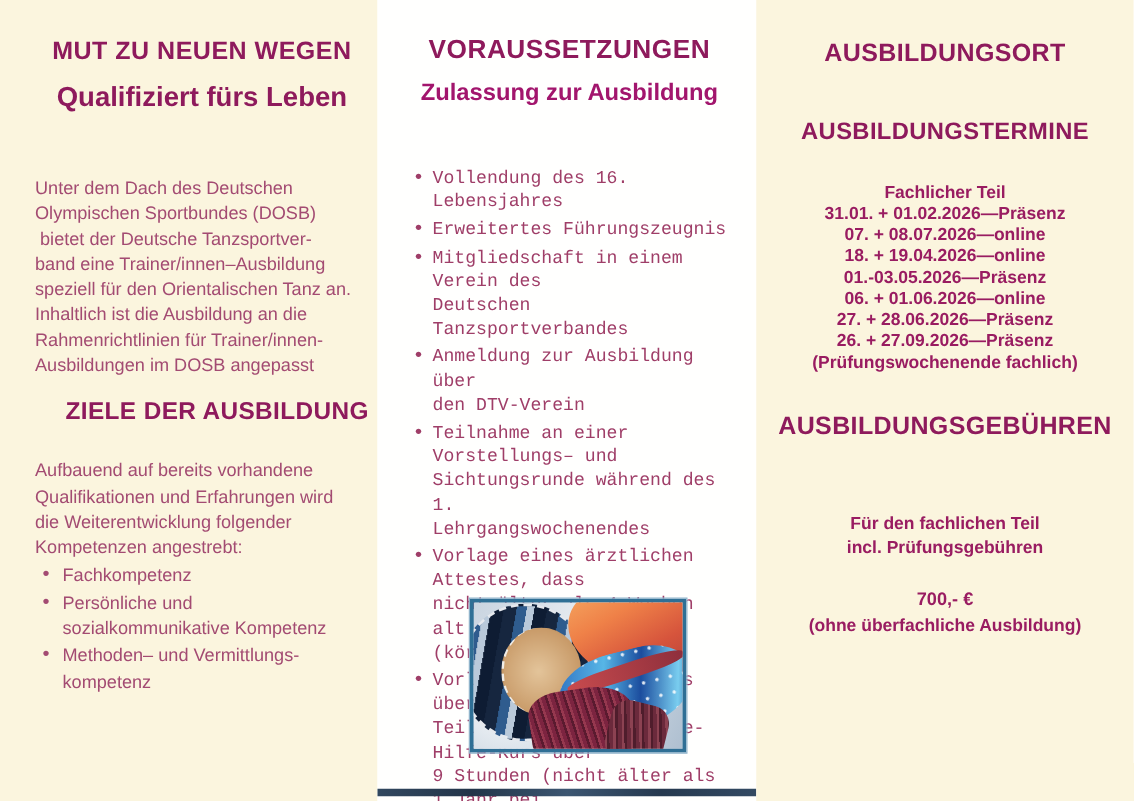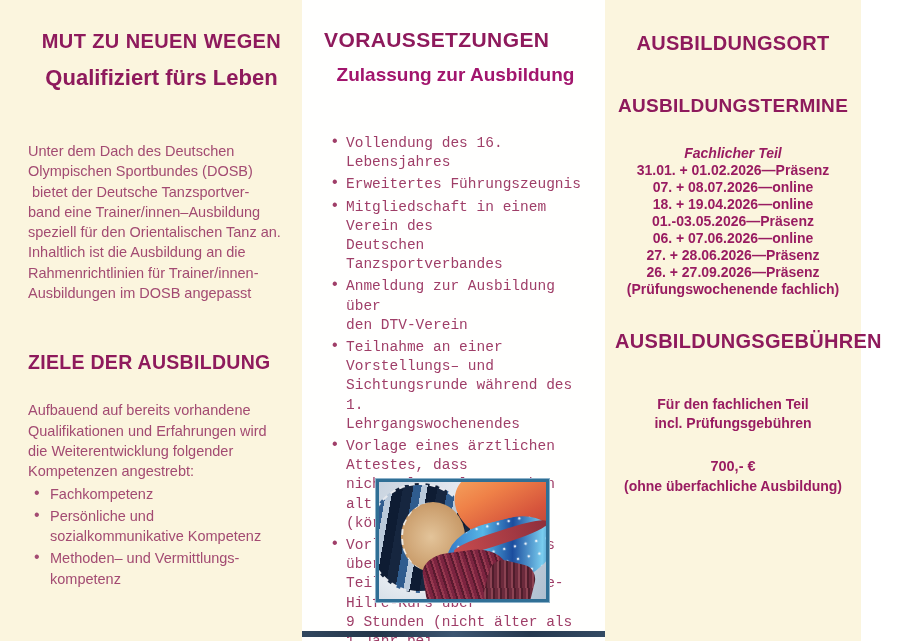--- a/index.html
+++ b/index.html
@@ -7,35 +7,35 @@
     --left_body:#a34b72; --mid_body:#9f3e68; --right_body:#991c61;
     --photo_border:#2f6f95; --strip_navy:#2c3f58;
   }
   *{box-sizing:border-box; margin:0; padding:0;}
   html,body{background:#fff;}
   body{font-family:"Liberation Sans","DejaVu Sans",sans-serif;}
   .page{width:907px; height:641px; display:flex; overflow:hidden; position:relative;}
   .col{position:relative; height:641px;}
   .col-left{width:302px; background:var(--page_cream); padding:30px 7px 0 28px;}
   .col-mid{width:303px; background:var(--page_white); padding:28px 18px 0 22px;}
-  .col-right{width:256px; background:var(--page_cream); padding:32px 10px 0 10px; text-align:center;}
+  .col-right{width:302px; background:var(--page_cream); padding:32px 10px 0 10px; text-align:center;}
   h1,h2,h3{font-weight:bold;}
 
   .left-title{font-size:20px; letter-spacing:.4px; color:var(--heading); text-align:center;}
   .left-subtitle{font-size:22px; color:var(--heading); text-align:center; margin-top:12px;}
   .intro{margin-top:50px; font-size:14.5px; line-height:20.3px; color:var(--left_body); white-space:pre-wrap;}
-  .goals-title{margin-top:48px; font-size:19.5px; letter-spacing:.3px; color:var(--heading); text-align:left;}
+  .goals-title{margin-top:15px; font-size:19.5px; letter-spacing:.3px; color:var(--heading); text-align:right;}
   .goals-intro{margin-top:26px; font-size:14.5px; line-height:20.3px; color:var(--left_body); white-space:pre-wrap;}
 
   .bullets{list-style:none; margin-top:2px;}
   .bullets li{position:relative; padding-left:22px; white-space:pre-wrap; font-size:14.5px; line-height:20.3px; margin-bottom:2px;}
   .bullets li::before{content:"\2022"; position:absolute; left:6px; top:-1px; font-size:16px;}
   .goals-bullets{color:var(--left_body);}
 
-  .mid-title{font-size:21px; letter-spacing:.4px; color:var(--heading); text-align:left;}
+  .mid-title{font-size:21px; letter-spacing:.4px; color:var(--heading); text-align:center;}
   .mid-subtitle{font-size:19px; color:var(--magenta); text-align:center; margin-top:12px;}
   .req-list{margin-top:48px; color:var(--mid_body);font-family:Liberation Mono, monospace;}
   .req-list li{line-height:19.2px; margin-bottom:3px;}
 
   .photo{position:absolute; left:74px; top:479px; width:173px; height:123px;
          border:3px solid var(--photo_border); outline:1px solid #8fb3ca;
          background:linear-gradient(115deg,#c9d4e0,#e9edf2 45%,#aebfd0); overflow:hidden;}
   .ph-silver{position:absolute; left:-22%; bottom:-32%; width:85%; height:95%; border-radius:45%;
          background:radial-gradient(ellipse at 40% 40%,#f5f7f9,#ccd7e2 60%,#9cb0c4); transform:rotate(18deg);}
   .ph-drum{position:absolute; left:-7%; top:1%; width:63%; height:94%; border-radius:50%;
@@ -55,25 +55,25 @@
   .ph-fringe{position:absolute; left:27%; bottom:-7%; width:50%; height:48%; border-radius:30% 40% 20% 30%;
          background:repeating-linear-gradient(80deg,#7c2440 0 3px,#5a1a2f 3px 5px,#96384f 5px 7px); transform:rotate(-8deg);}
   .ph-tassel{position:absolute; right:8%; bottom:-10%; width:28%; height:42%; border-radius:30%;
          background:repeating-linear-gradient(75deg,#6b2a3c 0 3px,#8c4252 3px 5px,#4f1d2c 5px 7px); transform:rotate(14deg);}
   .bottom-strip{position:absolute; left:0; right:0; bottom:4px; height:6px;
          background:linear-gradient(90deg,#31475f,#233549 25%,#3c5671 50%,#26394f 75%,#334a63);}
 
   .right-title{font-size:20px; letter-spacing:.3px; color:var(--heading);}
   .address{margin-top:24px; font-size:13.5px; font-weight:bold; line-height:18.5px; color:var(--right_body);}
   .dates-title{margin-top:40px; font-size:19px; letter-spacing:.3px; color:var(--heading);}
-  .dates-label{margin-top:28px; font-size:14px; font-weight:bold; line-height:17px; color:var(--right_body);font-style:italic;}
+  .dates-label{margin-top:28px; font-size:14px; font-weight:bold; line-height:17px; color:var(--right_body);}
   .dates{list-style:none; font-size:14px; font-weight:bold; line-height:17px; color:var(--right_body);}
   .dates-note{font-size:14px; font-weight:bold; line-height:17px; color:var(--right_body);}
   .fees-title{margin-top:32px; font-size:20px; letter-spacing:.3px; color:var(--heading);}
-  .fees-lines{margin-top:42px; font-size:14px; font-weight:bold; line-height:18.5px; color:var(--right_body); white-space:pre-wrap;}
+  .fees-lines{margin-top:56px; font-size:14px; font-weight:bold; line-height:18.5px; color:var(--right_body); white-space:pre-wrap;}
   .fees-amount{margin-top:26px; font-size:14.5px; font-weight:bold; color:var(--right_body);text-align:center;}
   .fees-note{margin-top:4px; font-size:14px; font-weight:bold; color:var(--right_body);}
 </style>
 </head>
 <body>
 
 <div class="page">
 
   <div class="col col-left">
     <h1 class="left-title">MUT ZU NEUEN WEGEN</h1>
@@ -140,21 +140,21 @@
   <div class="col col-right">
     <h1 class="right-title">AUSBILDUNGSORT</h1>
     <h2 class="dates-title">AUSBILDUNGSTERMINE</h2>
     <div class="dates-label">Fachlicher Teil</div>
     <ul class="dates">
 
     <li>31.01. + 01.02.2026—Präsenz</li>
         <li>07. + 08.07.2026—online</li>
         <li>18. + 19.04.2026—online</li>
         <li>01.-03.05.2026—Präsenz</li>
-        <li>06. + 07.06.2026—online</li>
+        <li>06. + 01.06.2026—online</li>
         <li>27. + 28.06.2026—Präsenz</li>
         <li>26. + 27.09.2026—Präsenz</li>
       </ul>
     <div class="dates-note">(Prüfungswochenende fachlich)</div>
     <h2 class="fees-title">AUSBILDUNGSGEBÜHREN</h2>
     <div class="fees-lines">Für den fachlichen Teil
 incl. Prüfungsgebühren</div>
     <div class="fees-amount">700,- €</div>
     <div class="fees-note">(ohne überfachliche Ausbildung)</div>
   </div>

